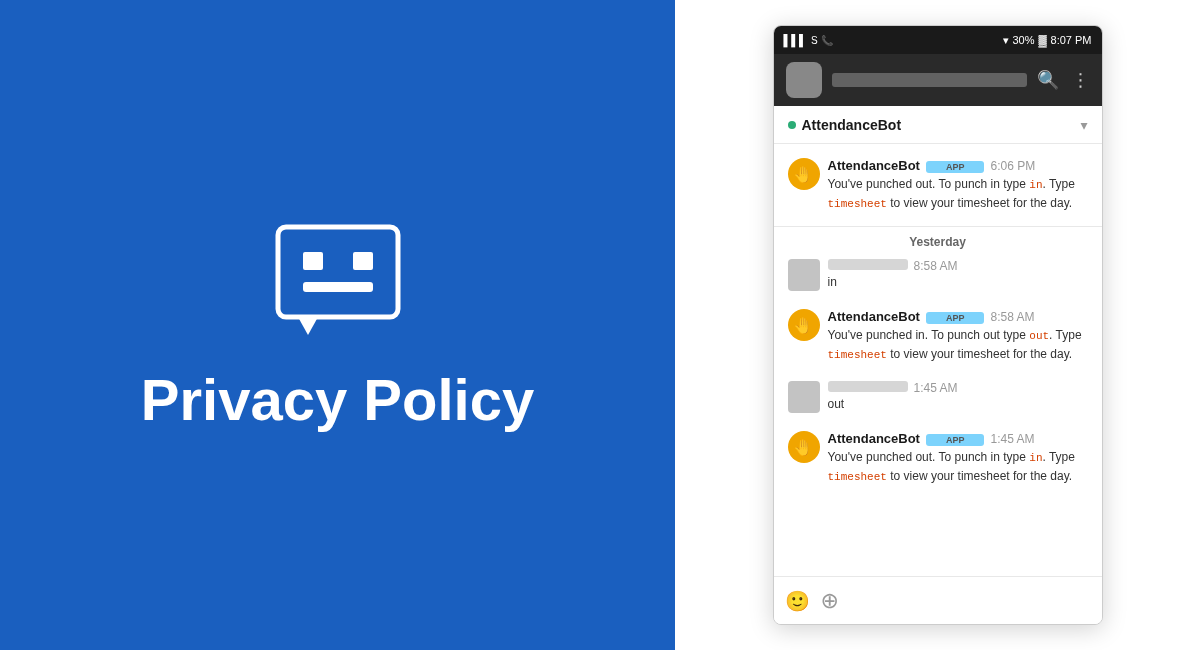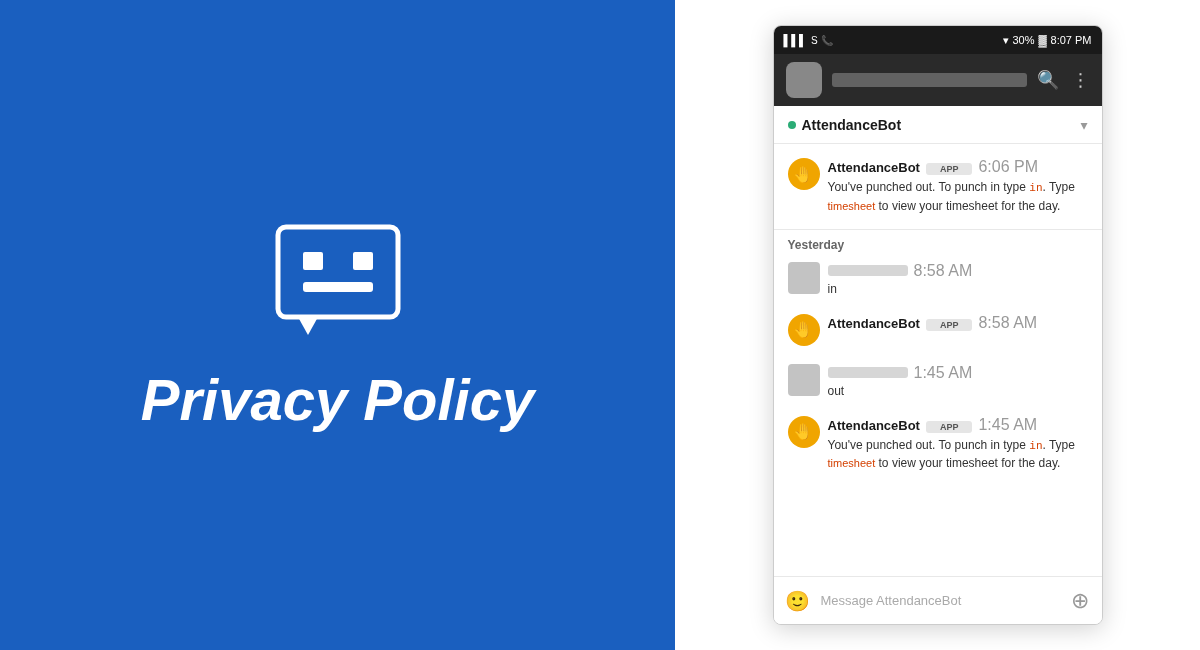--- a/index.html
+++ b/index.html
@@ -21,21 +21,20 @@
       align-items: center;
       justify-content: center;
       position: relative;
     }
 
     .left-panel-content {
       display: flex;
       flex-direction: column;
       align-items: center;
       gap: 30px;
-      font-style: italic;
     }
 
     .chatbot-icon {
       width: 140px;
       height: 120px;
     }
 
     .page-title-text {
       color: white;
       font-size: 58px;
@@ -180,20 +179,21 @@
       margin-bottom: 4px;
     }
 
     .day-separator {
       padding: 8px 14px 6px 14px;
       font-size: 12px;
       font-weight: 600;
       color: #666;
       border-top: 1px solid #e8e8e8;
       margin-top: 4px;
+      text-align: center;
     }
 
     .user-message {
       display: flex;
       align-items: flex-start;
       gap: 8px;
       margin-bottom: 6px;
     }
 
     .user-avatar {
@@ -236,48 +236,48 @@
 
     .sender-name-blurred {
       width: 80px;
       height: 11px;
       background: #bbb;
       border-radius: 3px;
       opacity: 0.6;
     }
 
     .app-badge {
-      background: #e5e5e5;
+      background: #7dd3fc;
       color: #555;
       font-size: 9px;
-      padding: 1px 14px;
+      padding: 1px 20px;
       border-radius: 3px;
       font-weight: 600;
     }
 
     .message-time {
-      font-size: 16px;
+      font-size: 12px;
       color: #999;
     }
 
     .message-text {
       font-size: 12px;
       color: #333;
       line-height: 1.5;
     }
 
     .message-text .keyword-in {
       color: #d44000;
       font-family: 'Courier New', monospace;
       font-size: 11px;
     }
 
     .message-text .keyword-timesheet {
       color: #d44000;
-      font-family: Liberation Sans, sans-serif;
+      font-family: Liberation Mono, monospace;
       font-size: 11px;
     }
 
     .message-text .keyword-out {
       color: #d44000;
       font-family: 'Courier New', monospace;
       font-size: 11px;
     }
 
     .plain-message {
@@ -415,20 +415,23 @@
 
       <div class="message-group">
         <div class="user-message">
           <div class="bot-avatar">🤚</div>
           <div class="message-content">
             <div class="message-header">
               <span class="sender-name">AttendanceBot</span>
               <span class="app-badge">APP</span>
               <span class="message-time">8:58 AM</span>
             </div>
+            <div class="message-text">
+              You've punched in. To punch out type <span class="keyword-out">out</span>. Type <span class="keyword-timesheet">timesheet</span> to view your timesheet for the day.
+            </div>
           </div>
         </div>
       </div>
 
 
       <div class="message-group">
         <div class="user-message">
           <div class="user-avatar"></div>
           <div class="message-content">
             <div class="message-header">
@@ -453,18 +456,17 @@
               You've punched out. To punch in type <span class="keyword-in">in</span>. Type <span class="keyword-timesheet">timesheet</span> to view your timesheet for the day.
             </div>
           </div>
         </div>
       </div>
 
     </div>
 
     <div class="input-bar">
       <span class="emoji-btn">🙂</span>
-      <span class="message-input-placeholder">Message AttendanceBot</span>
       <span class="plus-btn">⊕</span>
     </div>
 
   </div>
 </div>
 
 </body></html>

